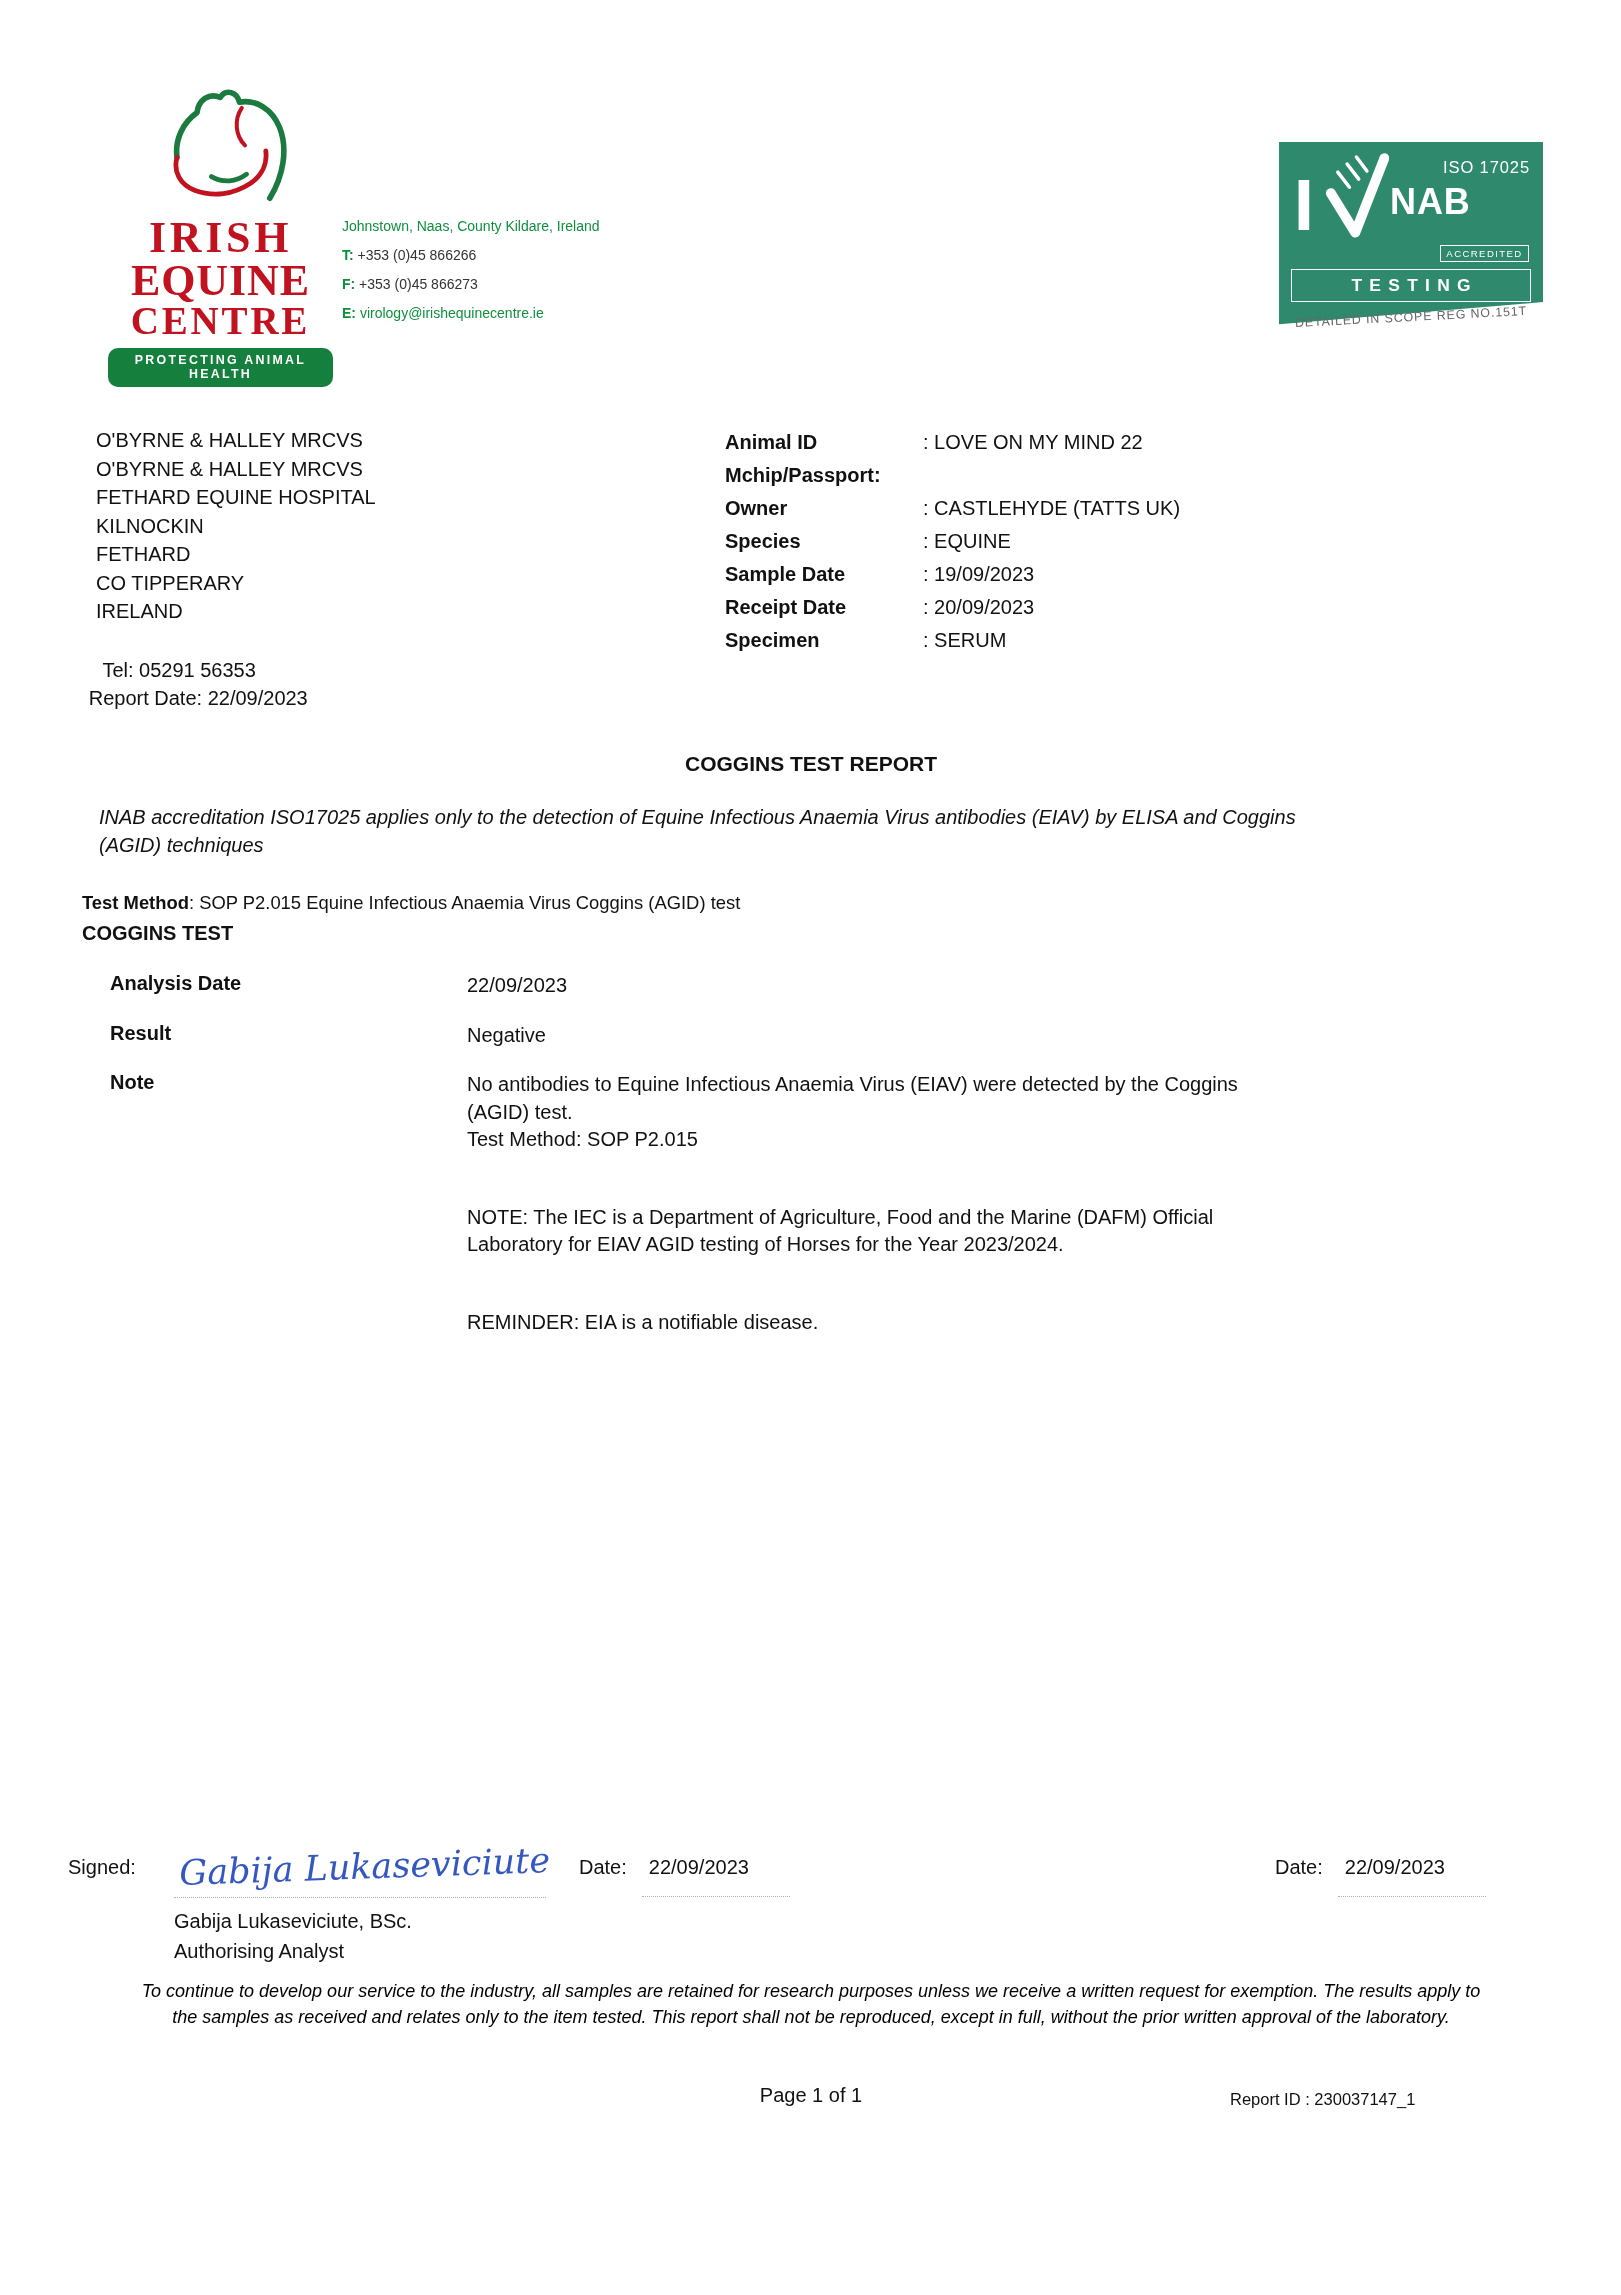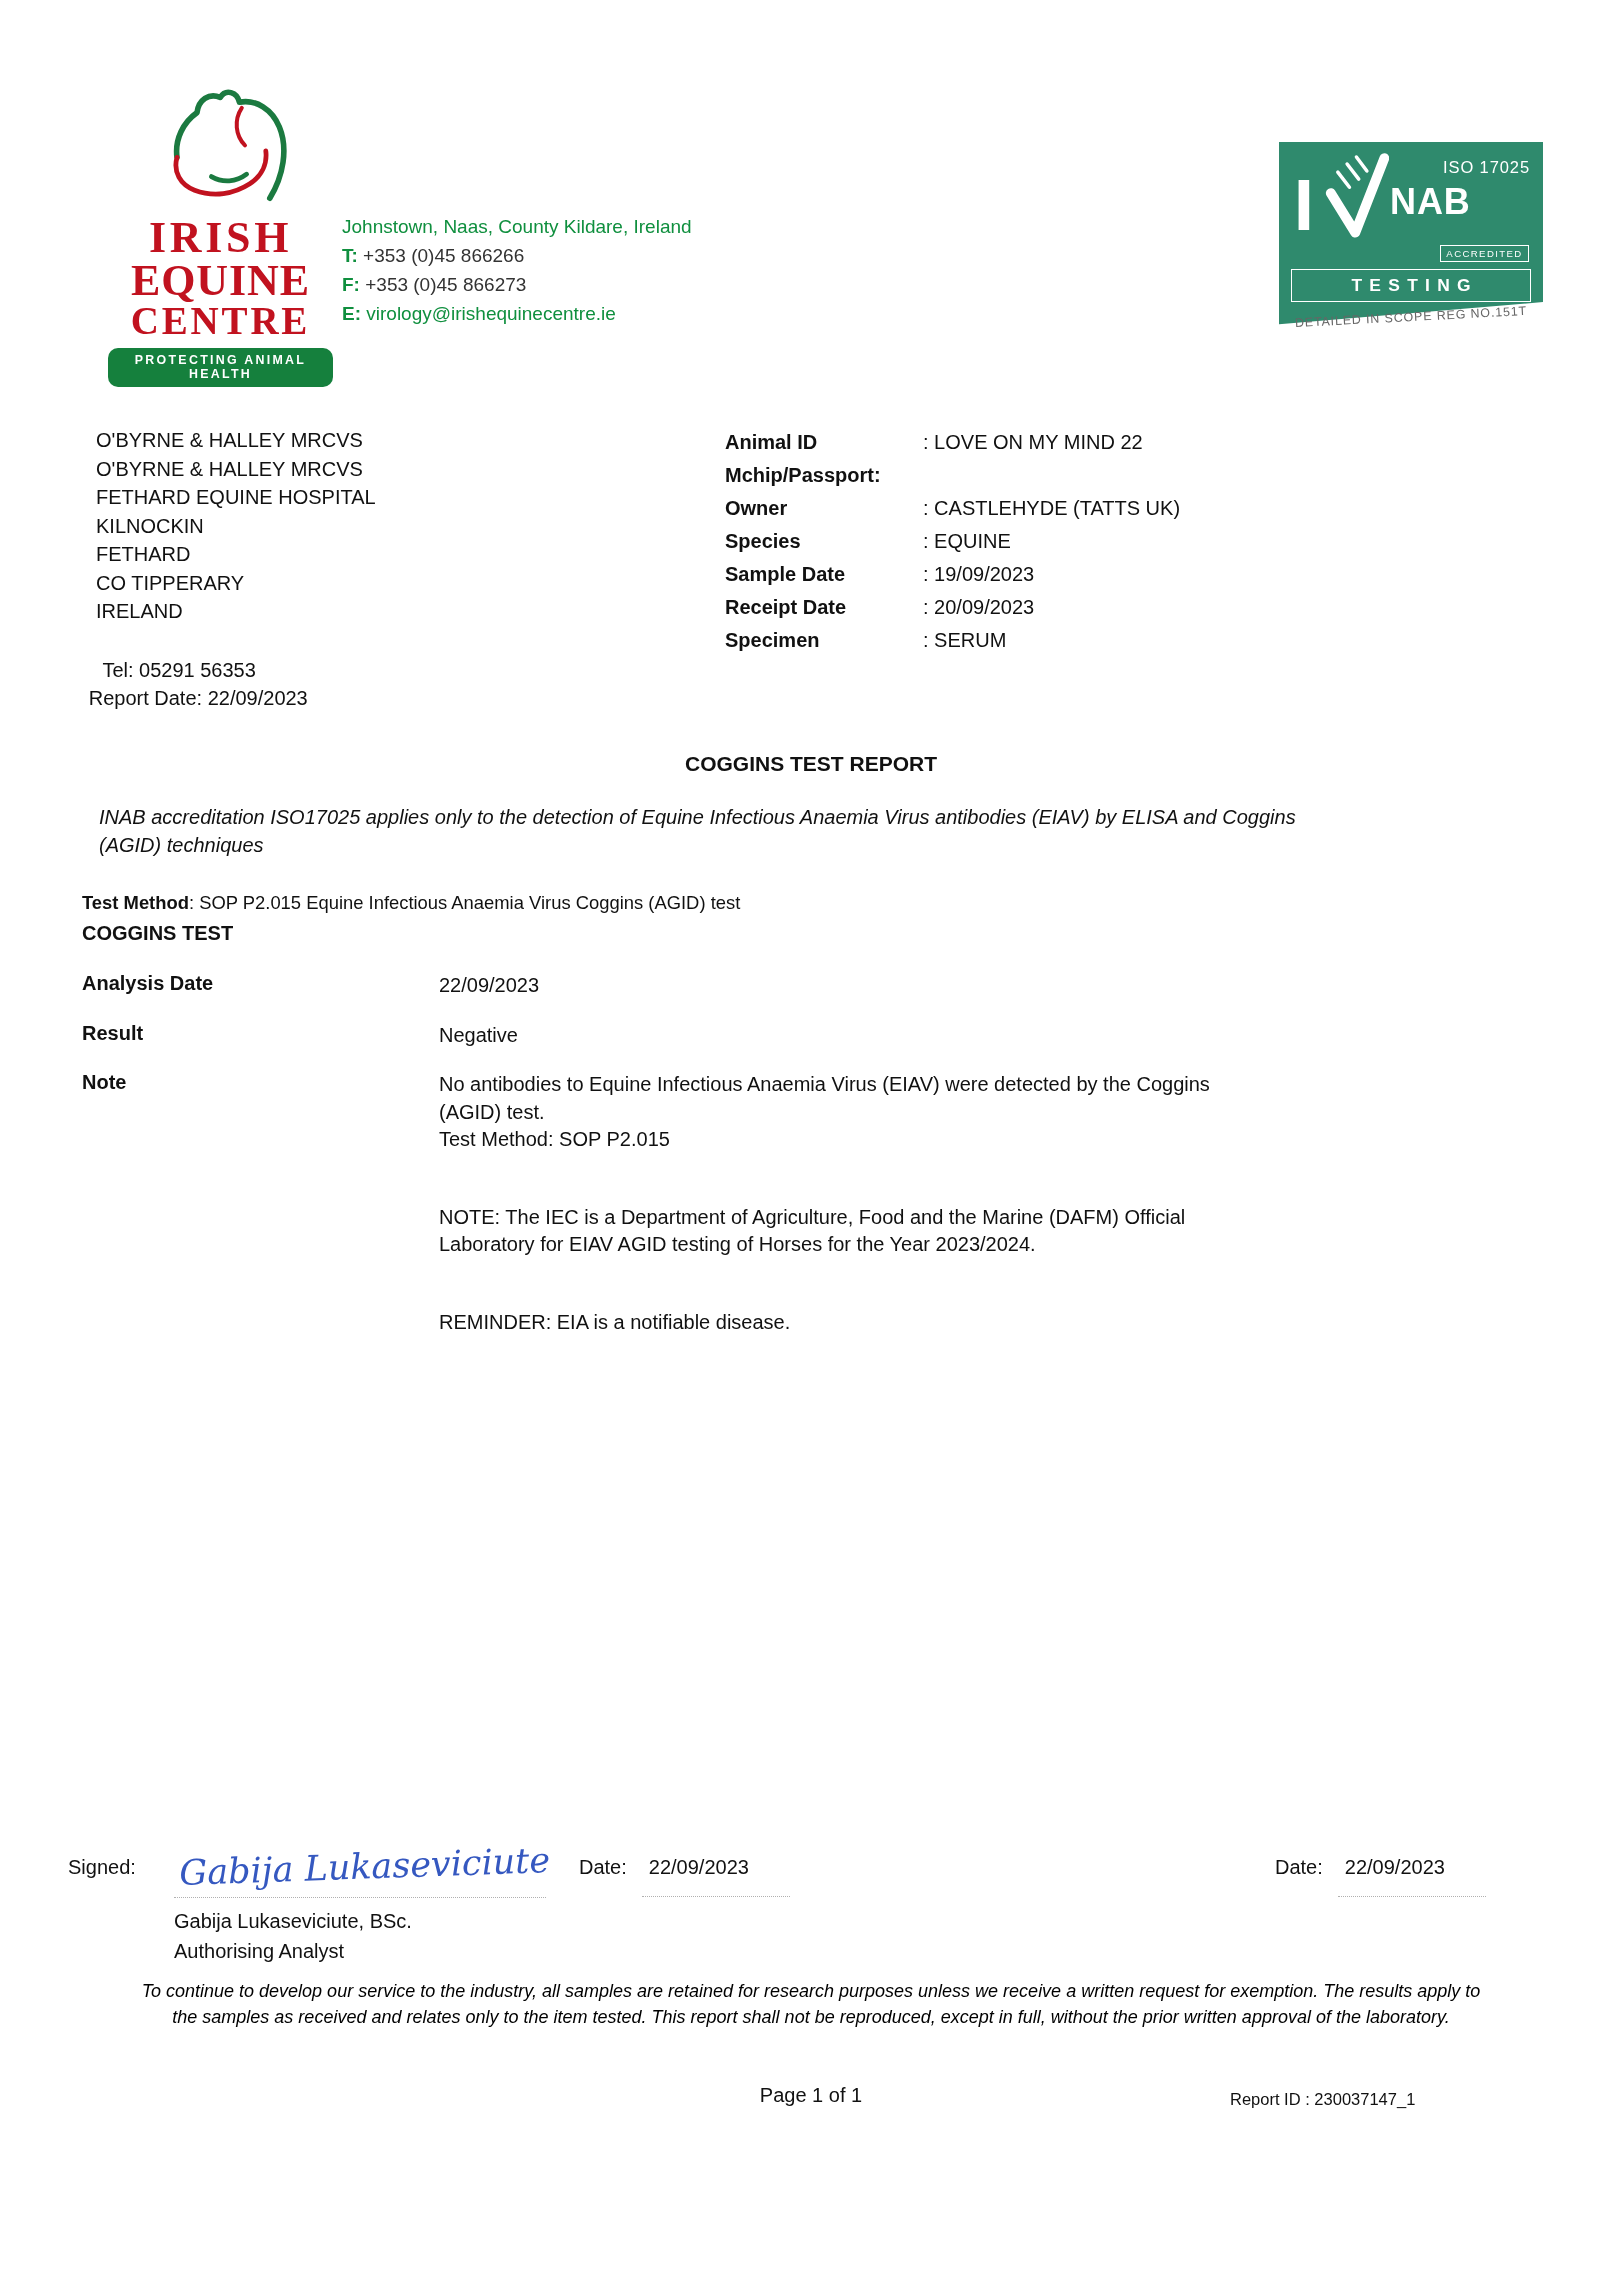--- a/index.html
+++ b/index.html
@@ -9,21 +9,21 @@
 
   
   .logo-block { position: absolute; left: 108px; top: 78px; width: 225px; text-align: center; }
   .logo-horse { width: 184px; height: 138px; display: block; margin: 0 auto; }
   .logo-title { font-family: "Liberation Serif", "DejaVu Serif", serif; font-weight: bold; color: #c1121f; line-height: 0.98; }
   .logo-title .l1 { font-size: 44px; letter-spacing: 3.7px; }
   .logo-title .l2 { font-size: 44px; letter-spacing: 0.9px; }
   .logo-title .l3 { font-size: 39px; letter-spacing: 2.8px; }
   .logo-banner { margin-top: 7.3px; background: #15803d; color: #fff; font-size: 12.4px; font-weight: bold; letter-spacing: 2.3px; padding: 5.5px 0; border-radius: 10px; }
 
-  .contact { position: absolute; left: 342px; top: 212px; font-size: 19px; line-height: 29px; }
+  .contact { position: absolute; left: 342px; top: 212px; font-size: 14px; line-height: 29px; }
   .contact .green { color: #0f8f3e; }
   .contact .label { color: #0f8f3e; font-weight: bold; }
   .contact .val { color: #333; }
   .contact .val-green { color: #0f8f3e; }
 
   
   .badge-wrap { position: absolute; left: 1279px; top: 142px; width: 264px; }
   .badge { position: relative; background: #2f8a6d; color: #fff; height: 184px;
            clip-path: polygon(0 0, 100% 0, 100% 87%, 0 99%); }
   .badge .iso { position: absolute; top: 15.6px; right: 13px; font-size: 16.5px; letter-spacing: 0.9px; }
@@ -45,21 +45,21 @@
   .sample .lbl { width: 198px; font-weight: bold; flex: none; }
 
   
   .report-title { position: absolute; top: 752px; left: 0; width: 100%; text-align: center; font-size: 21px; font-weight: bold; }
   .accred-note { position: absolute; left: 99px; top: 804px; width: 1258px; font-style: italic; font-size: 20px; line-height: 27.5px; }
   .test-method { position: absolute; left: 82px; top: 892px; font-size: 18.4px; }
   .test-method .tm-label { font-weight: bold; }
   .coggins-heading { position: absolute; left: 82px; top: 922px; font-size: 20px; font-weight: bold; }
 
   .results { position: absolute; left: 82px; top: 972px; width: 1203px; font-size: 20px; }
-  .results .r-row { display: flex; margin-top: 22px; }
+  .results .r-row { display: flex; margin-top: 22px; margin-left: 28px; }
   .results .r-row:first-child { margin-top: 0; }
   .results .r-lbl { width: 357px; font-weight: bold; flex: none; }
   .results .r-val { flex: 1; max-width: 826px; line-height: 27.5px; }
   .results .r-val p { margin: 0; }
   .results .r-val p.gap { margin-top: 50px; }
 
   
   .signed-label { position: absolute; left: 68px; top: 1856px; font-size: 20px; }
   .sig-block { position: absolute; top: 1822px; }
   .sig-block.sig1 { left: 174px; width: 372px; }

